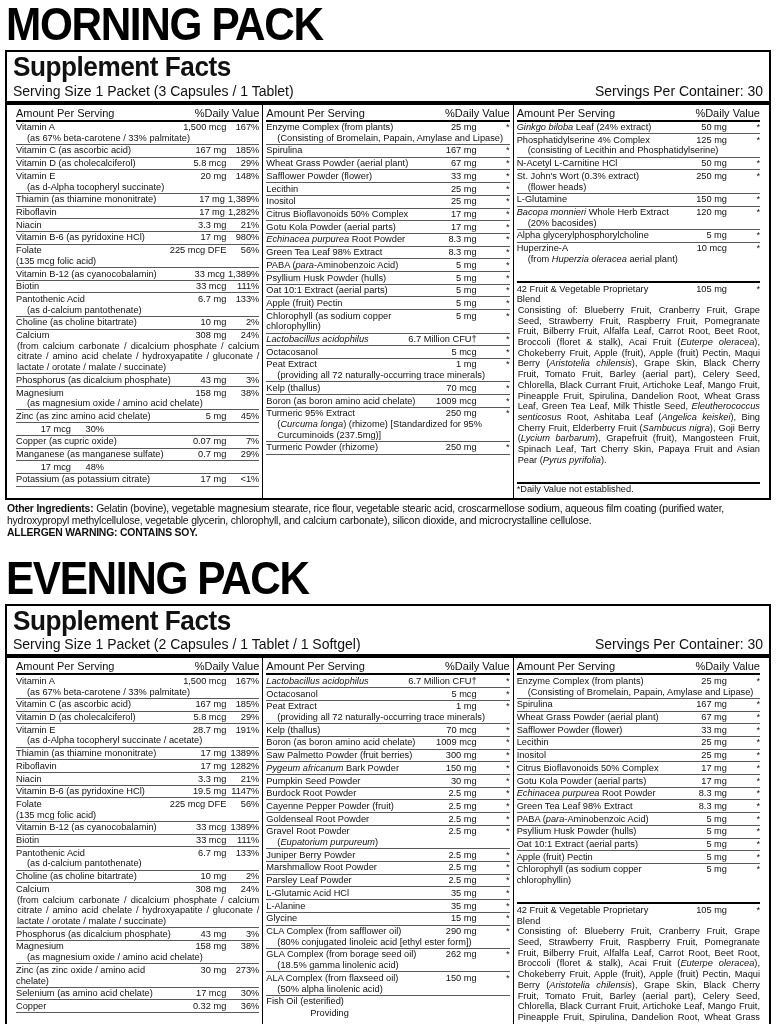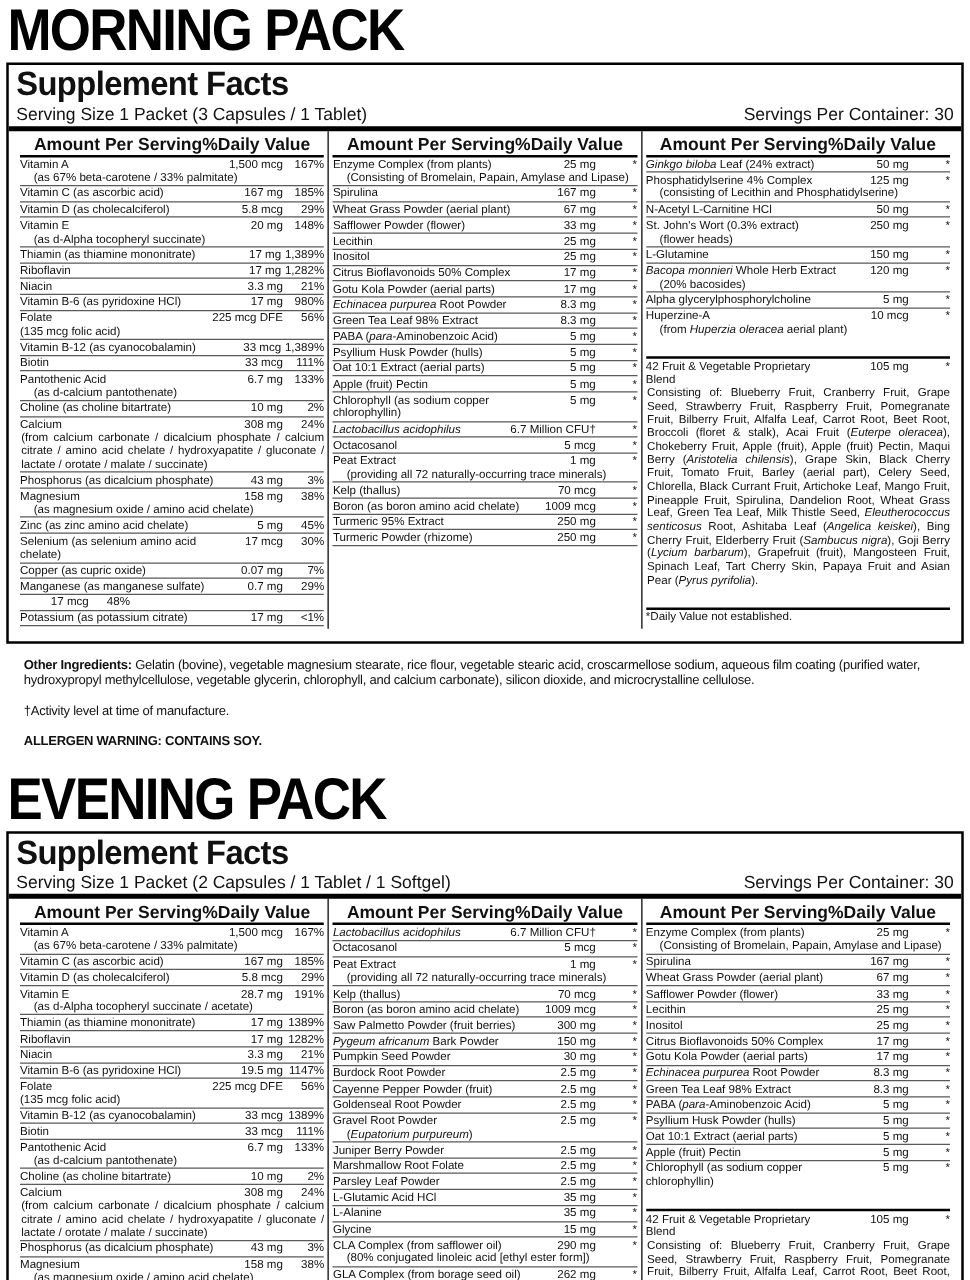--- a/index.html
+++ b/index.html
@@ -8,50 +8,50 @@
     font-family: "Liberation Sans", sans-serif;
     -webkit-font-smoothing: antialiased;
   }
   .pack-title {
     font-size: 47px; font-weight: bold; line-height: 0.98;
     letter-spacing: -1.5px; margin: 1px 0 3px 6px;
     transform: scaleX(0.9); transform-origin: 0 50%;
     white-space: nowrap; color: #000;
   }
   .pack-title.evening { margin-top: 16px; }
-  .facts-box { border: 2.5px solid #000; margin: 0 5px; padding: 1px 6px 10px 6px; background: #fff; }
+  .facts-box { border: 2.5px solid #000; margin: 0 5px; padding: 1px 6px 0 6px; background: #fff; }
   .facts-title {
     font-size: 27px; font-weight: bold; letter-spacing: -0.5px;
     line-height: 1.02; margin: 1px 0 0 0;
     transform: scaleX(0.97); transform-origin: 0 50%;
   }
   .serving-row { display: flex; justify-content: space-between; font-size: 14px; padding: 1px 0 2px 0; }
   .heavy-bar { height: 4px; background: #000; margin: 0 -6px 0 -6px; }
   .cols { display: flex; align-items: stretch; }
   .col { flex: 1 1 0; padding: 0 3px 2px 3px; min-width: 0; }
   .col + .col { border-left: 1.5px solid #000; }
   .col-head {
-    display: flex; justify-content: center;
-    font-weight: bold; font-size: 14px; padding: 2px 0 1px 0;
+    display: flex; justify-content: space-between;
+    font-weight: normal; font-size: 11px; padding: 2px 0 1px 0;
     border-bottom: 2.2px solid #000;
   }
   .rows { font-size: 9.25px; line-height: 10.7px; }
   .row { border-bottom: 0.8px solid #5a5a5a; padding: 0.5px 0; }
   .row.noline { border-bottom: none; }
   .row.thick-top { border-top: 2.6px solid #000; margin-top: 16px; }
   .rmain { display: flex; align-items: baseline; }
   .rname { flex: 1 1 auto; }
   .ramt { text-align: right; white-space: nowrap; margin-left: 3px; min-width: 52px; }
   .rdv  { text-align: right; white-space: nowrap; margin-left: 3px; min-width: 30px; }
   .ind2 .rname { padding-left: 44px; }
   .sub { padding-left: 11px; }
   .sub.right { padding-left: 0; }
   .sub.justify { text-align: justify; padding-left: 1px; }
   .footer { margin: 3px 7px 2px 7px; font-size: 10.4px; line-height: 1.16; letter-spacing: -0.2px; }
-  .footer p { margin: 12px; }
+  .footer p { margin: 0; }
   .footer .bold { font-weight: bold; }
   i { }
 </style>
 </head>
 <body>
 
 <div>
   <div class="pack-title">MORNING PACK</div>
   <div class="facts-box">
     <div class="facts-title">Supplement Facts</div>
@@ -187,21 +187,20 @@
             </div>
             <div class="row">
               <div class="rmain">
                 <span class="rname">Zinc (as zinc amino acid chelate)</span>
                 <span class="ramt">5 mg</span>
                 <span class="rdv">45%</span>
               </div>
             </div>
             <div class="row">
               <div class="rmain">
-                <span class="rname">Selenium (as selenium amino acid chelate)</span>
                 <span class="ramt">17 mcg</span>
                 <span class="rdv">30%</span>
               </div>
             </div>
             <div class="row">
               <div class="rmain">
                 <span class="rname">Copper (as cupric oxide)</span>
                 <span class="ramt">0.07 mg</span>
                 <span class="rdv">7%</span>
               </div>
@@ -375,20 +374,21 @@
                 <span class="ramt">1009 mcg</span>
                 <span class="rdv">*</span>
               </div>
             </div>
             <div class="row">
               <div class="rmain">
                 <span class="rname">Turmeric 95% Extract</span>
                 <span class="ramt">250 mg</span>
                 <span class="rdv">*</span>
               </div>
+              <div class="sub">(<i>Curcuma longa</i>) (rhizome) [Standardized for 95% Curcuminoids (237.5mg)]</div>
             </div>
             <div class="row">
               <div class="rmain">
                 <span class="rname">Turmeric Powder (rhizome)</span>
                 <span class="ramt">250 mg</span>
                 <span class="rdv">*</span>
               </div>
             </div>
           </div>
       </div>
@@ -470,21 +470,20 @@
               <div class="rmain">
                 <span class="rname">*Daily Value not established.</span>
               </div>
             </div>
           </div>
       </div>
     </div>
   </div>
   <div class="footer">
       <p><span class="bold">Other Ingredients:</span> Gelatin (bovine), vegetable magnesium stearate, rice flour, vegetable stearic acid, croscarmellose sodium, aqueous film coating (purified water, hydroxypropyl methylcellulose, vegetable glycerin, chlorophyll, and calcium carbonate), silicon dioxide, and microcrystalline cellulose.</p>
-      <p>†Activity level at time of manufacture.</p>
       <p class="bold">ALLERGEN WARNING: CONTAINS SOY.</p>
     </div>
 </div>
 
 <div>
   <div class="pack-title evening">EVENING PACK</div>
   <div class="facts-box">
     <div class="facts-title">Supplement Facts</div>
     <div class="serving-row">
       <span>Serving Size 1 Packet (2 Capsules / 1 Tablet / 1 Softgel)</span>
@@ -733,21 +732,21 @@
             </div>
             <div class="row">
               <div class="rmain">
                 <span class="rname">Juniper Berry Powder</span>
                 <span class="ramt">2.5 mg</span>
                 <span class="rdv">*</span>
               </div>
             </div>
             <div class="row">
               <div class="rmain">
-                <span class="rname">Marshmallow Root Folate</span>
+                <span class="rname">Marshmallow Root Powder</span>
                 <span class="ramt">2.5 mg</span>
                 <span class="rdv">*</span>
               </div>
             </div>
             <div class="row">
               <div class="rmain">
                 <span class="rname">Parsley Leaf Powder</span>
                 <span class="ramt">2.5 mg</span>
                 <span class="rdv">*</span>
               </div>

